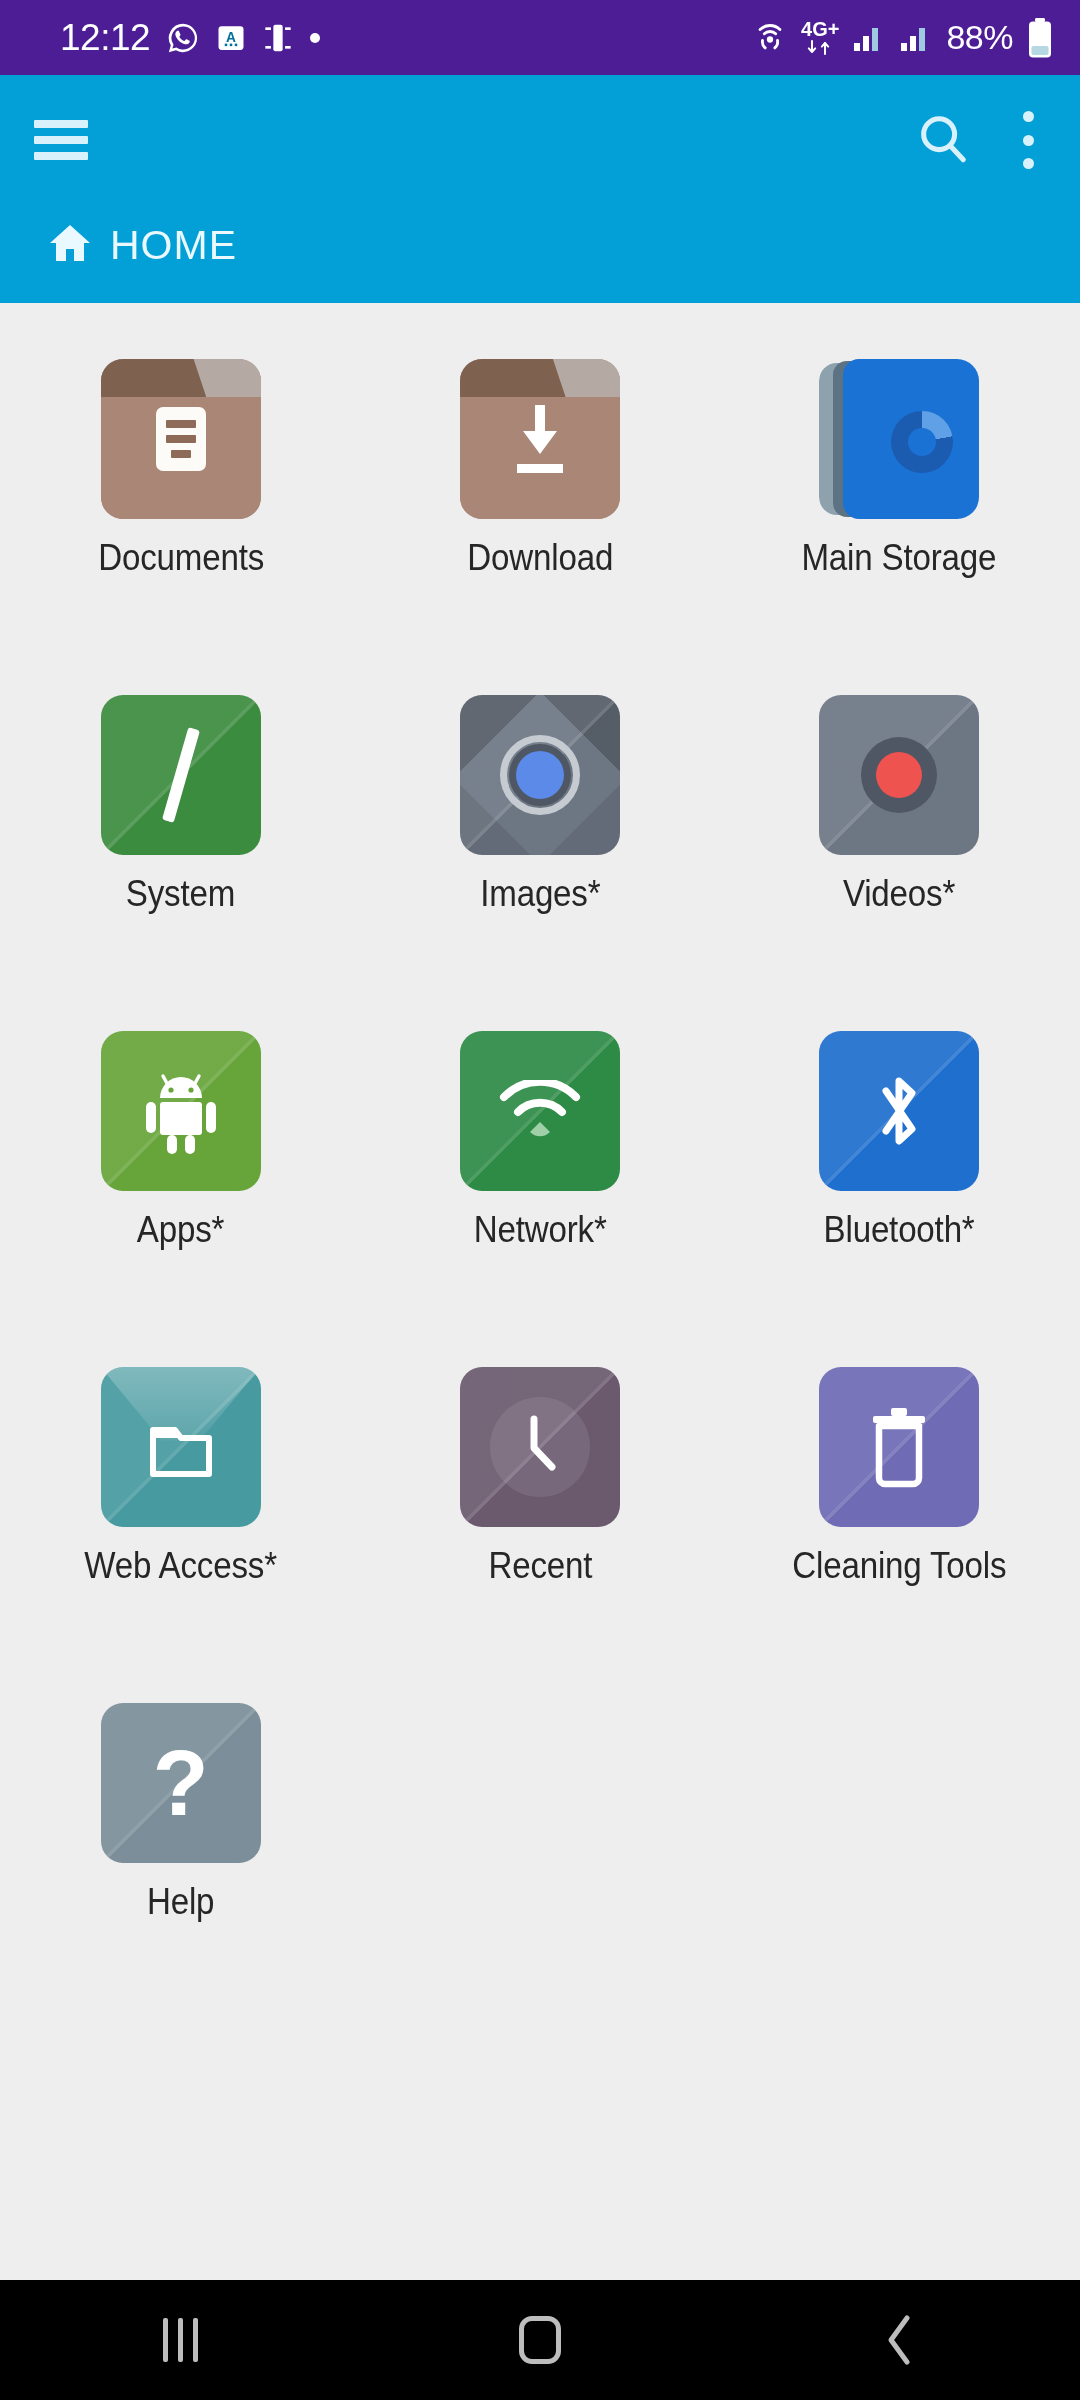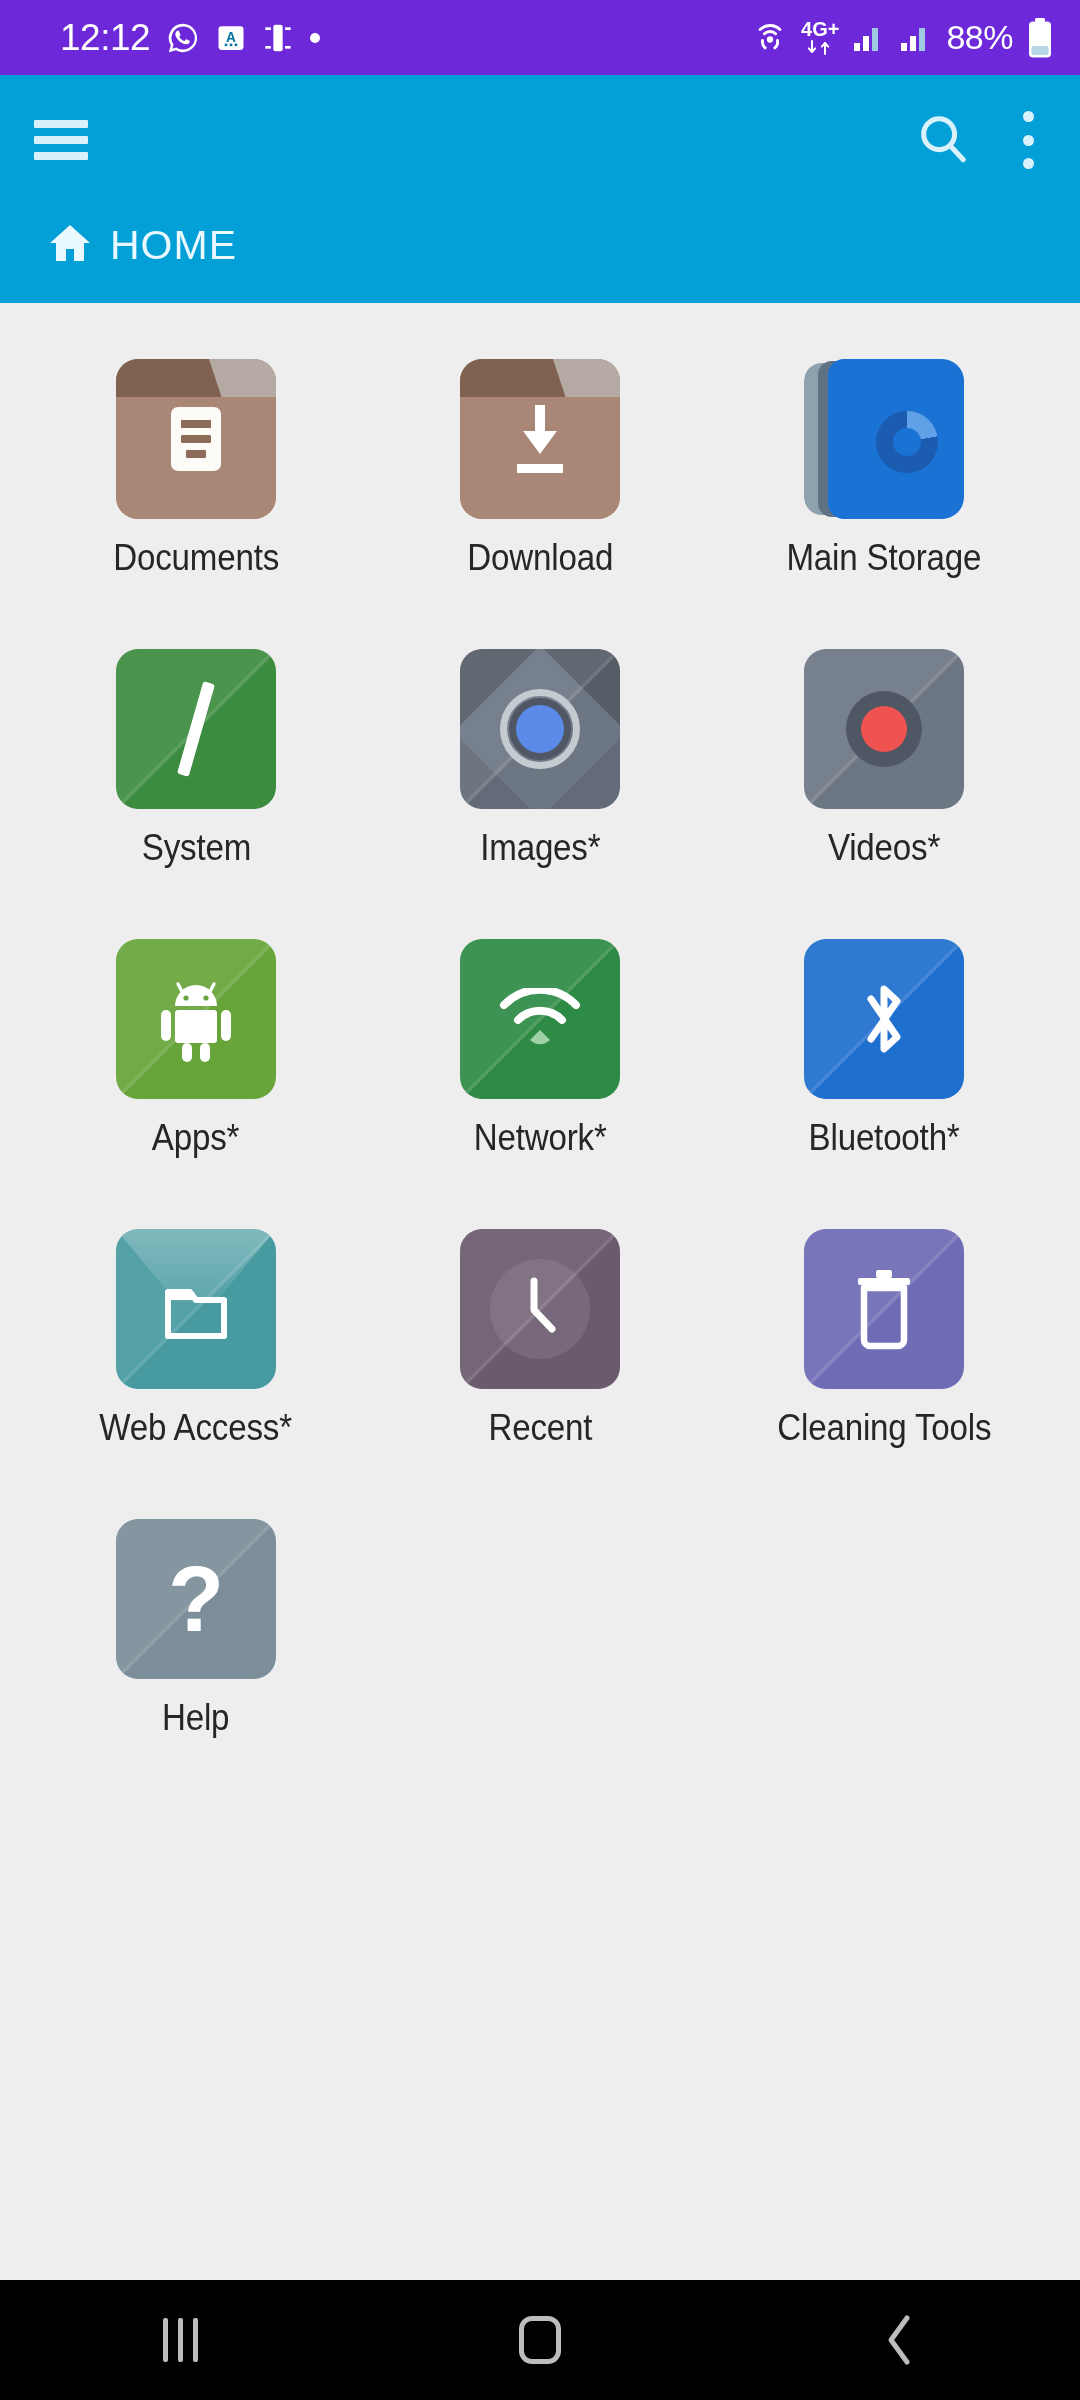--- a/index.html
+++ b/index.html
@@ -6,21 +6,21 @@
   html,body { width:1080px; height:2400px; }
   body {
     font-family:"Liberation Sans", sans-serif;
     background:#eeeeee;
     overflow:hidden;
     position:relative;
   }
 
   
   .status-bar{
-    height:75px; background:#6d28d9; color:#ffffff;
+    height:75px; background:#4c1d95; color:#ffffff;
     display:flex; align-items:center; justify-content:space-between;
     padding:0 26px 0 60px;
   }
   .status-left{ display:flex; align-items:center; gap:16px; }
   .status-right{ display:flex; align-items:center; gap:13px; }
   .clock{ font-size:37px; letter-spacing:-0.5px; font-weight:400; }
   .sicon{ display:flex; align-items:center; justify-content:center; }
   .dot-sep{ width:10px; height:10px; border-radius:50%; background:#fff; }
   .pct{ font-size:34px; font-weight:400; letter-spacing:-0.5px; }
 
@@ -40,21 +40,21 @@
 
   .breadcrumb{ display:flex; align-items:center; gap:16px; padding-left:46px;
     height:80px; }
   .bc-label{ color:#eaf8ff; font-size:41px; letter-spacing:1px;
     font-family:"Liberation Sans", sans-serif; font-variant:small-caps; }
 
   
   .content{ background:#eeeeee; height:2097px; position:relative; }
   .grid{
     display:grid; grid-template-columns:repeat(3,1fr);
-    padding:56px 24px 0 24px; row-gap:0;
+    padding:56px 24px 0 24px; row-gap:0;gap:46px;
   }
   .cell{ display:flex; flex-direction:column; align-items:center;
     height:290px; cursor:pointer; }
   .tile{ width:160px; height:160px; border-radius:22px; position:relative;
     overflow:hidden; display:flex; align-items:center; justify-content:center; }
   
   .tile.sheen::after{
     content:""; position:absolute; left:-30%; top:-30%; width:160%; height:160%;
     background:linear-gradient(135deg, rgba(255,255,255,.07) 0 49.6%,
       rgba(255,255,255,.16) 49.6% 50.4%, rgba(255,255,255,0) 50.4% 100%);

